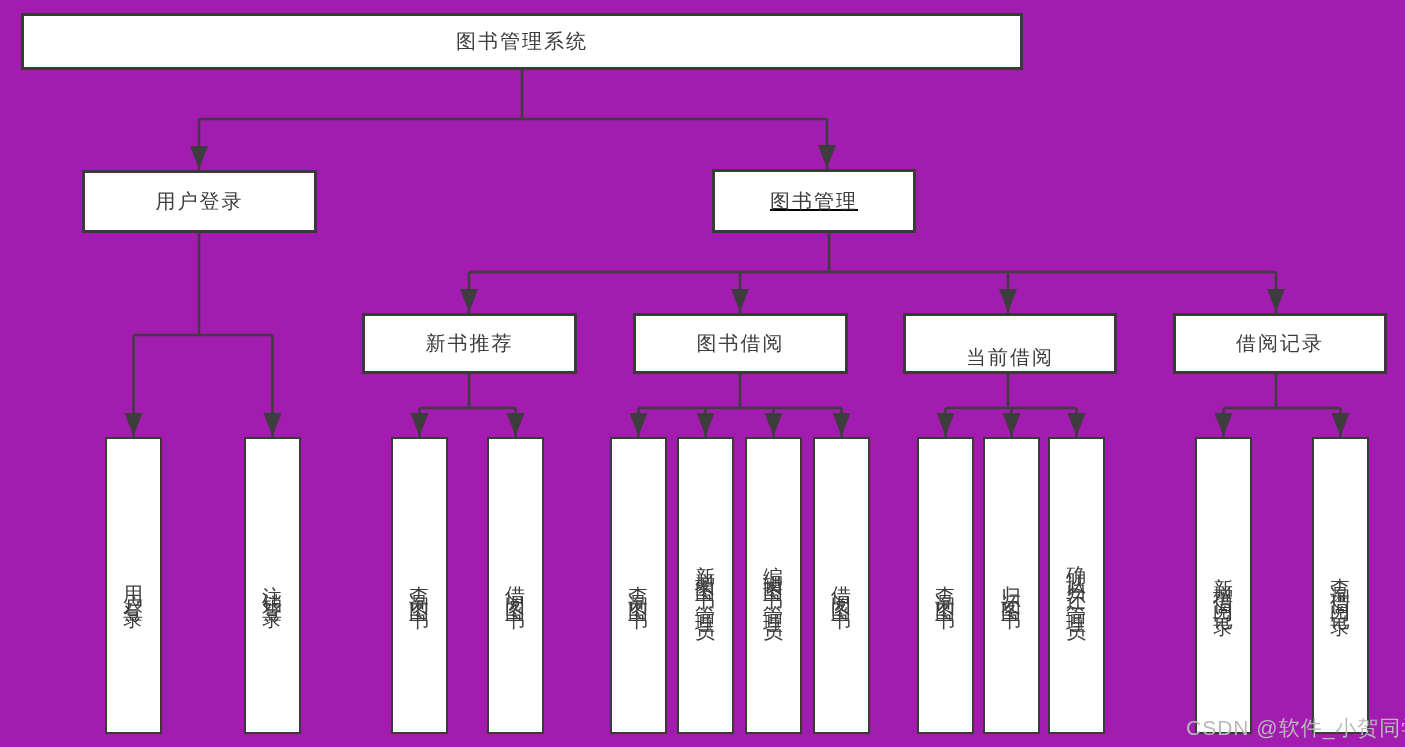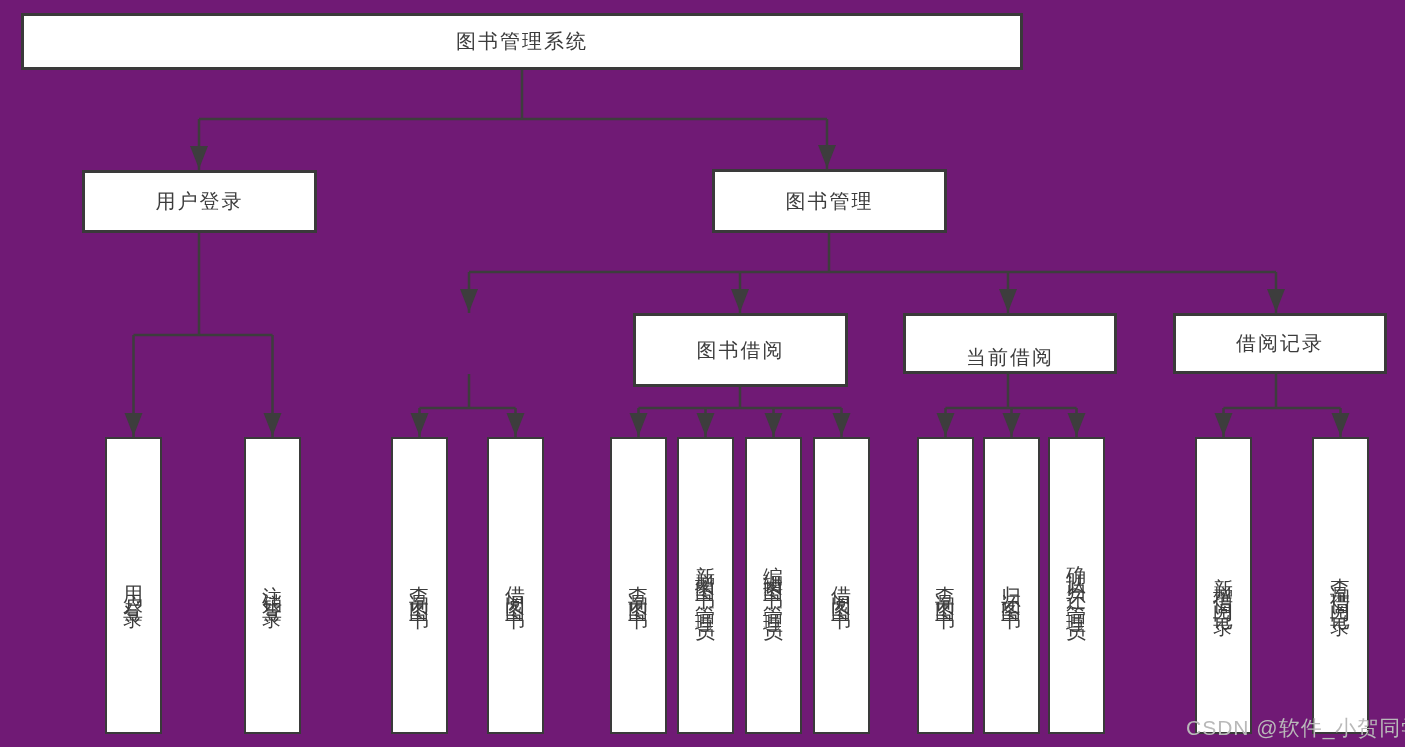--- a/index.html
+++ b/index.html
@@ -1,20 +1,20 @@
 <!DOCTYPE html>
 <html><head>
 <meta charset="utf-8">
 <style>
   html, body { margin: 0; padding: 0; background: #ffffff; }
   #stage {
     position: relative;
     width: 1405px;
     height: 747px;
-    background: #701a75;
+    background: #a21caf;
     font-family: "Liberation Sans", sans-serif;
     overflow: hidden;
   }
   #connectors {
     position: absolute;
     left: 0; top: 0;
     width: 1405px; height: 747px;
     z-index: 1;
   }
   .node {
@@ -103,25 +103,28 @@
     </g>
   </svg>
 
   <div class="node" style="left:21px; top:13px; width:1002px; height:57px;">
     <span class="lbl">图书管理系统</span>
   </div>
 
   <div class="node" style="left:82px; top:170px; width:235px; height:63px;">
     <span class="lbl">用户登录</span>
   </div>
-  <div class="node" style="left:712px; top:169px; width:235px; height:64px;">
+  <div class="node" style="left:712px; top:169px; width:204px; height:64px;text-decoration:underline;">
     <span class="lbl">图书管理</span>
   </div>
 
-  <div class="node" style="left:633px; top:313px; width:215px; height:74px;font-family:Liberation Mono, monospace;">
+  <div class="node" style="left:362px; top:313px; width:215px; height:61px;">
+    <span class="lbl">新书推荐</span>
+  </div>
+  <div class="node" style="left:633px; top:313px; width:215px; height:61px;font-family:Liberation Mono, monospace;">
     <span class="lbl">图书借阅</span>
   </div>
   <div class="node" style="left:903px; top:313px; width:214px; height:61px;align-items:flex-end;">
     <span class="lbl">当前借阅</span>
   </div>
   <div class="node" style="left:1173px; top:313px; width:214px; height:61px;">
     <span class="lbl">借阅记录</span>
   </div>
 
   <div class="leaf" style="left:105px;">

